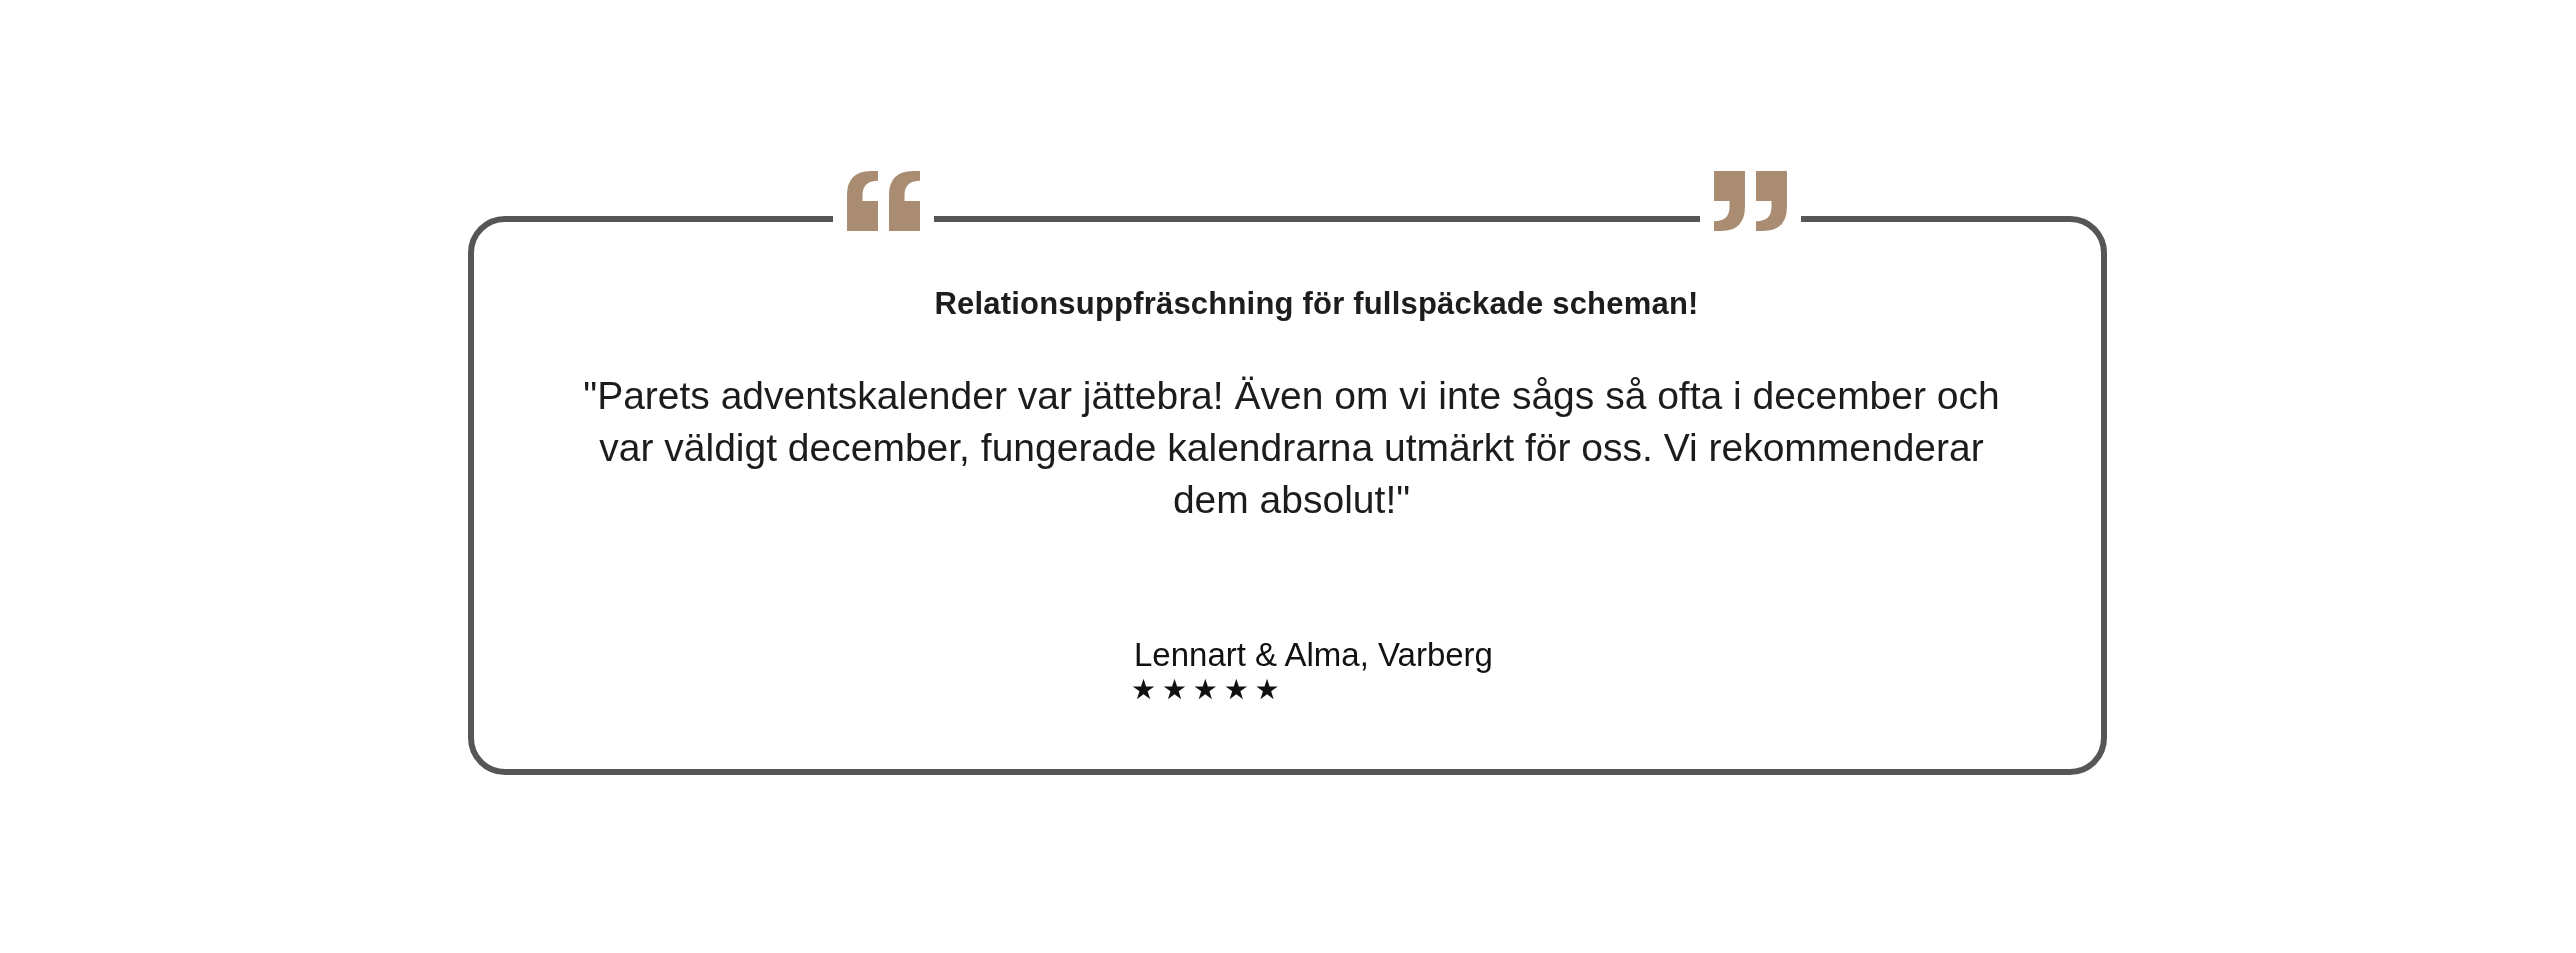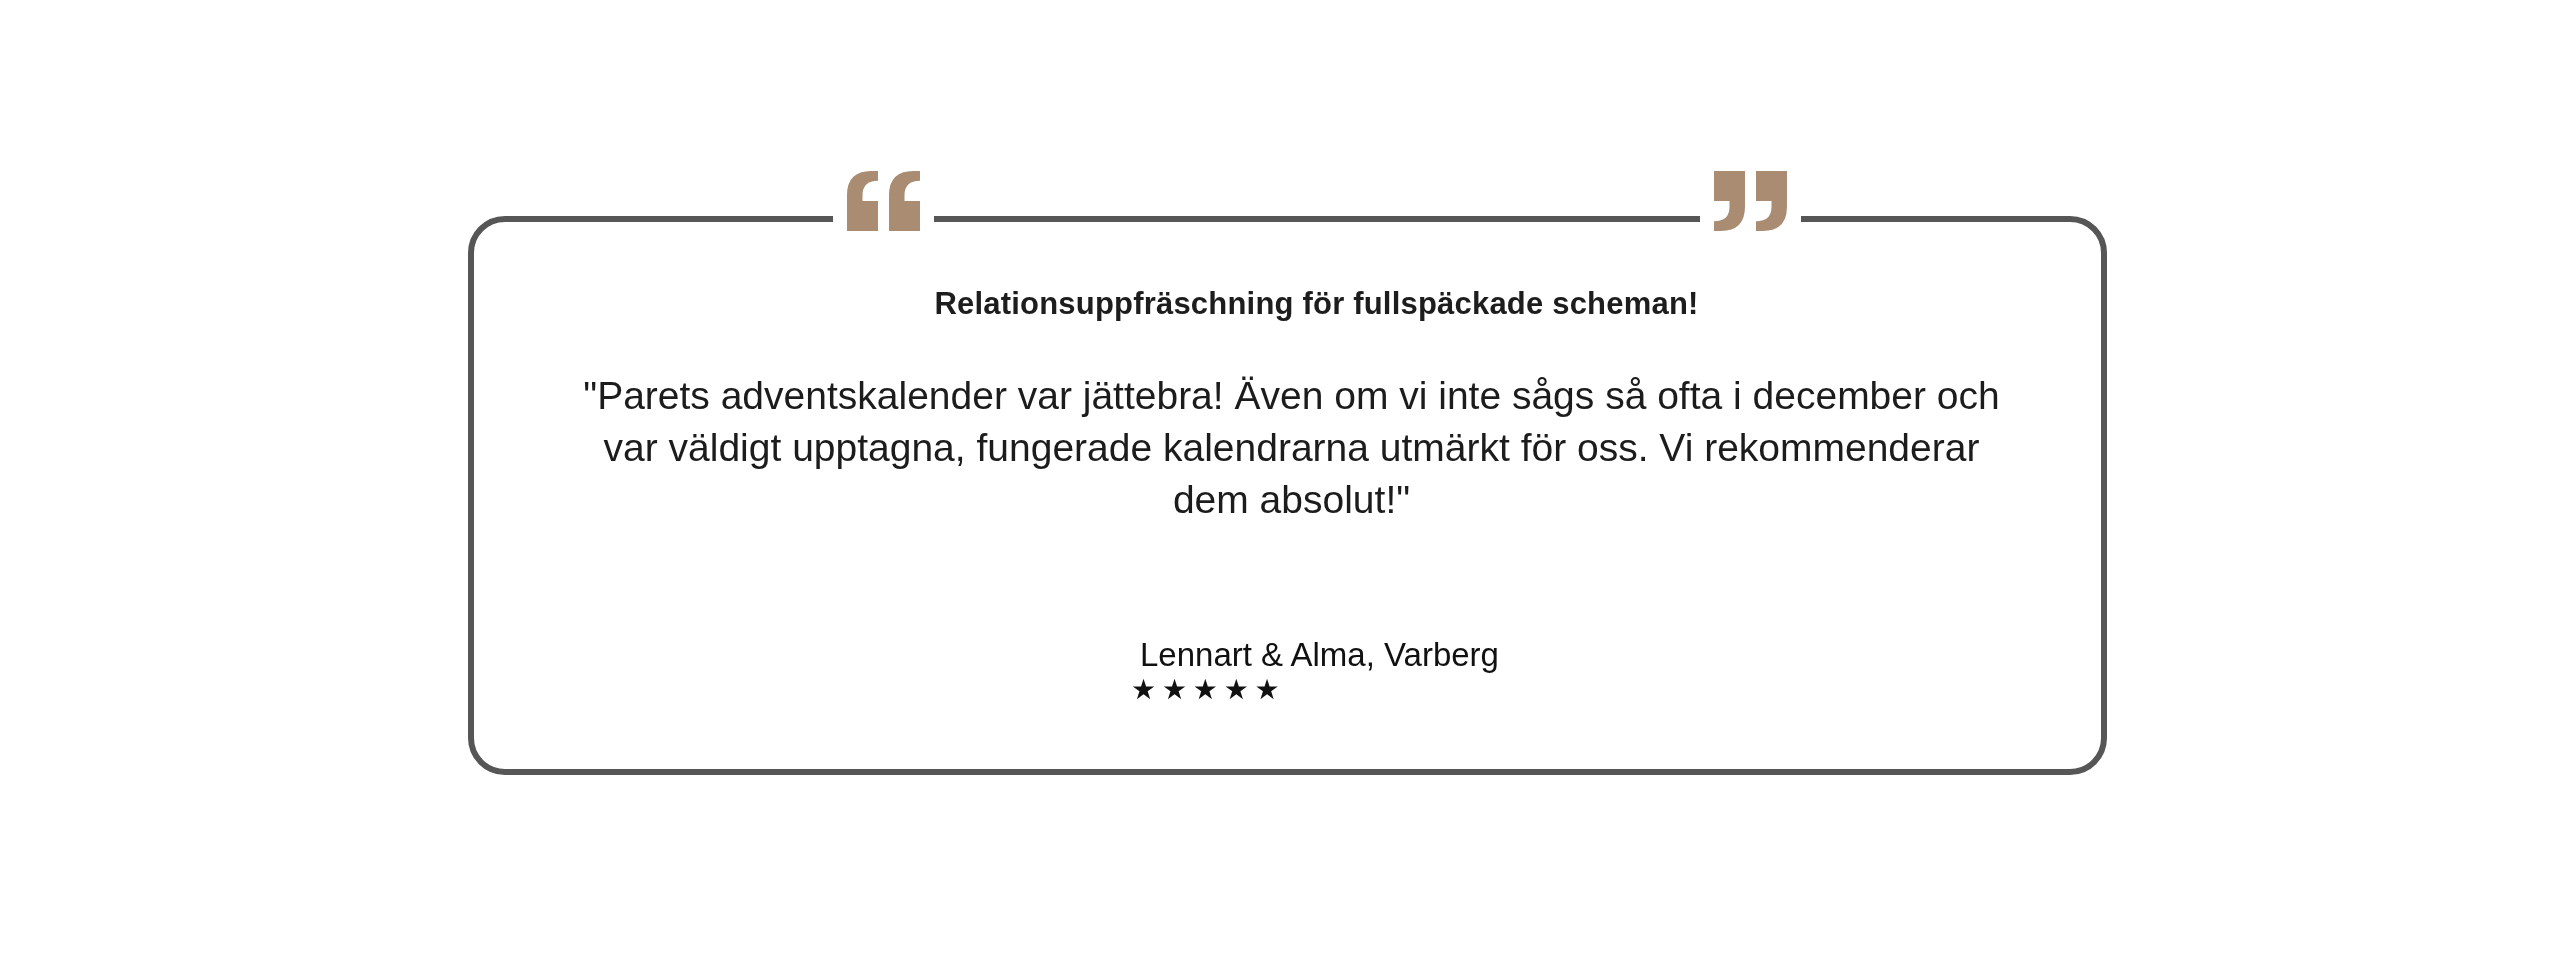--- a/index.html
+++ b/index.html
@@ -74,21 +74,20 @@
   .author {
     position: absolute;
     left: 1134px;
     top: 635px;
     font-size: 33px;
     line-height: 39px;
     font-weight: 400;
     color: #111111;
     white-space: nowrap;
     z-index: 3;
-    margin-left: 6px;
   }
 
   .stars {
     position: absolute;
     left: 1131px;
     top: 674px;
     font-size: 28px;
     line-height: 31px;
     letter-spacing: 5.8px;
     color: var(--star, #111111);
@@ -118,21 +117,21 @@
     </svg>
     <svg width="31" height="60" viewBox="0 0 32 62" xmlns="http://www.w3.org/2000/svg">
       <path d="M 0 62 V 25 Q 0 0 25 0 H 32 V 10 Q 16 10 16 25 V 31 H 32 V 62 Z"></path>
     </svg>
   </div>
 
   <div class="heading">Relationsuppfräschning för fullspäckade scheman!</div>
 
   <div class="quote-block">
     <div>"Parets adventskalender var jättebra! Även om vi inte sågs så ofta i december och</div>
-    <div>var väldigt upptagna, fungerade kalendrarna utmärkt för oss. Vi rekommenderar</div>
+    <div>var väldigt december, fungerade kalendrarna utmärkt för oss. Vi rekommenderar</div>
     <div>dem absolut!"</div>
   </div>
 
   <div class="author">Lennart &amp; Alma, Varberg</div>
 
   <div class="stars">★★★★★</div>
 
 </div>
 
 

